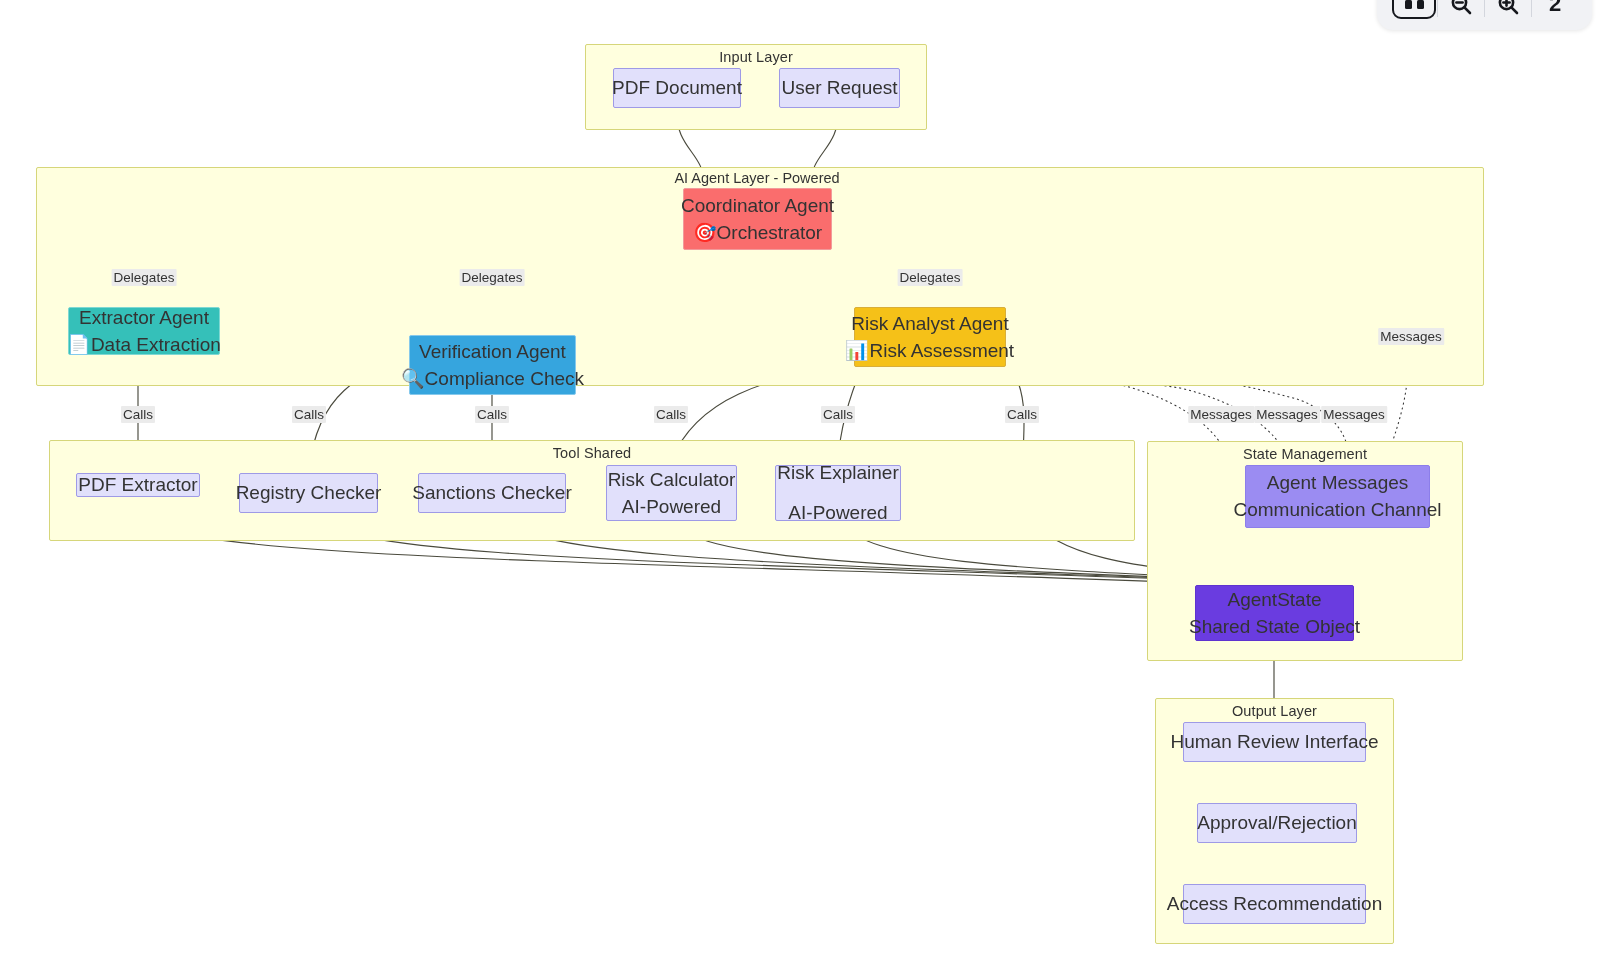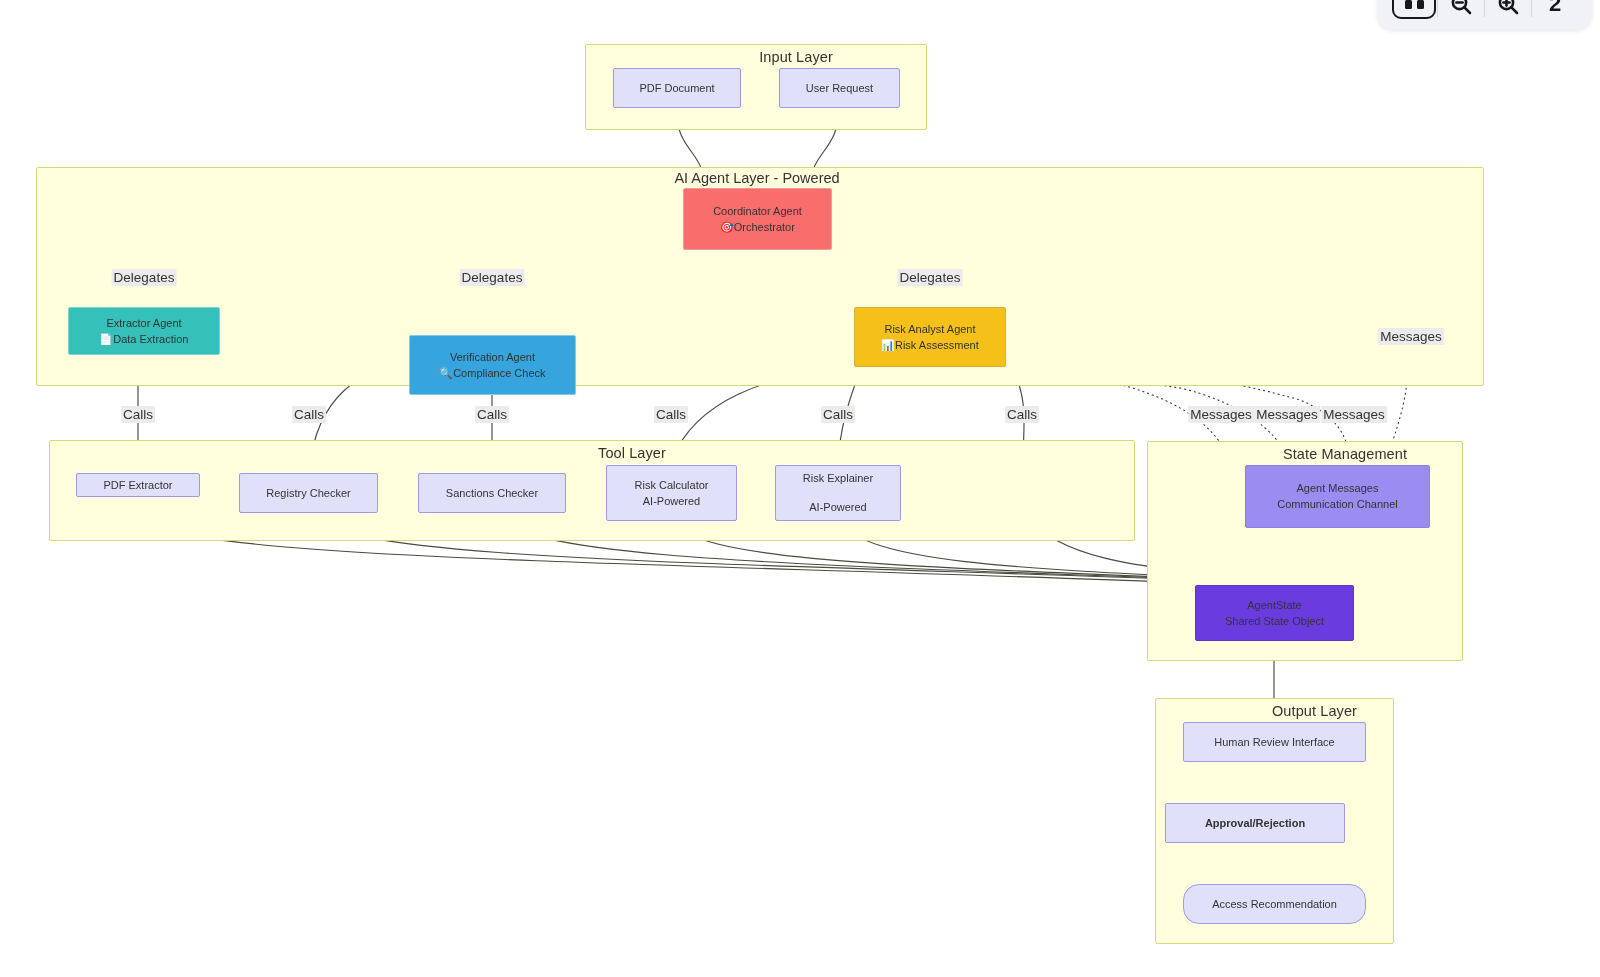--- a/index.html
+++ b/index.html
@@ -34,32 +34,31 @@
   .layer-title {
     position: absolute;
     top: 4px;
     left: 0;
     width: 100%;
     text-align: center;
     font-size: 14.5px;
     color: #333333;
     letter-spacing: .1px;
     white-space: nowrap;
-    padding-left: 40px;
   }
   
   .node {
     position: absolute;
     box-sizing: border-box;
     display: flex;
     flex-direction: column;
     align-items: center;
     justify-content: center;
     text-align: center;
-    font-size: 11px;
+    font-size: 19px;
     line-height: 1.35;
     color: #333333;
     border-radius: 2px;
     padding: 2px 6px;
   }
   .node .l1, .node .l2 { white-space: nowrap; display:block; }
   .node .l2 { margin-top: 1px; }
   .n-lav {
     background: #e1e0fb;
     border: 1.3px solid #9e9ae6;
@@ -201,21 +200,21 @@
 
   <div class="layer" style="left:585px;top:44px;width:342px;height:86px;">
     <div class="layer-title">Input Layer</div>
   </div>
 
   <div class="layer" style="left:36px;top:167px;width:1448px;height:219px;">
     
   </div>
 
   <div class="layer" style="left:49px;top:440px;width:1086px;height:101px;">
-    <div class="layer-title">Tool Layer</div>
+    <div class="layer-title">Tool Shared</div>
   </div>
 
   <div class="layer" style="left:1147px;top:441px;width:316px;height:220px;">
     <div class="layer-title">State Management</div>
   </div>
 
   <div class="layer" style="left:1155px;top:698px;width:239px;height:246px;">
     <div class="layer-title">Output Layer</div>
   </div>
 
@@ -279,25 +278,25 @@
 
   <div class="node n-purple" style="left:1195px;top:585px;width:159px;height:56px;">
     <span class="l1">AgentState</span>
     <span class="l2">Shared State Object</span>
   </div>
 
   <div class="node n-lav" style="left:1183px;top:722px;width:183px;height:40px;">
     <span class="l1">Human Review Interface</span>
   </div>
 
-  <div class="node n-lav" style="left:1165px;top:803px;width:180px;height:40px;font-weight:bold;">
+  <div class="node n-lav" style="left:1197px;top:803px;width:160px;height:40px;">
     <span class="l1">Approval/Rejection</span>
   </div>
 
-  <div class="node n-lav" style="left:1183px;top:884px;width:183px;height:40px;border-radius:16px;">
+  <div class="node n-lav" style="left:1183px;top:884px;width:183px;height:40px;">
     <span class="l1">Access Recommendation</span>
   </div>
 
   <div class="elabel" style="left:144px;top:269px;">Delegates</div>
   <div class="elabel" style="left:492px;top:269px;">Delegates</div>
   <div class="elabel" style="left:930px;top:269px;">Delegates</div>
   <div class="elabel" style="left:1411px;top:328px;">Messages</div>
   <div class="elabel" style="left:138px;top:406px;">Calls</div>
   <div class="elabel" style="left:309px;top:406px;">Calls</div>
   <div class="elabel" style="left:492px;top:406px;">Calls</div>

